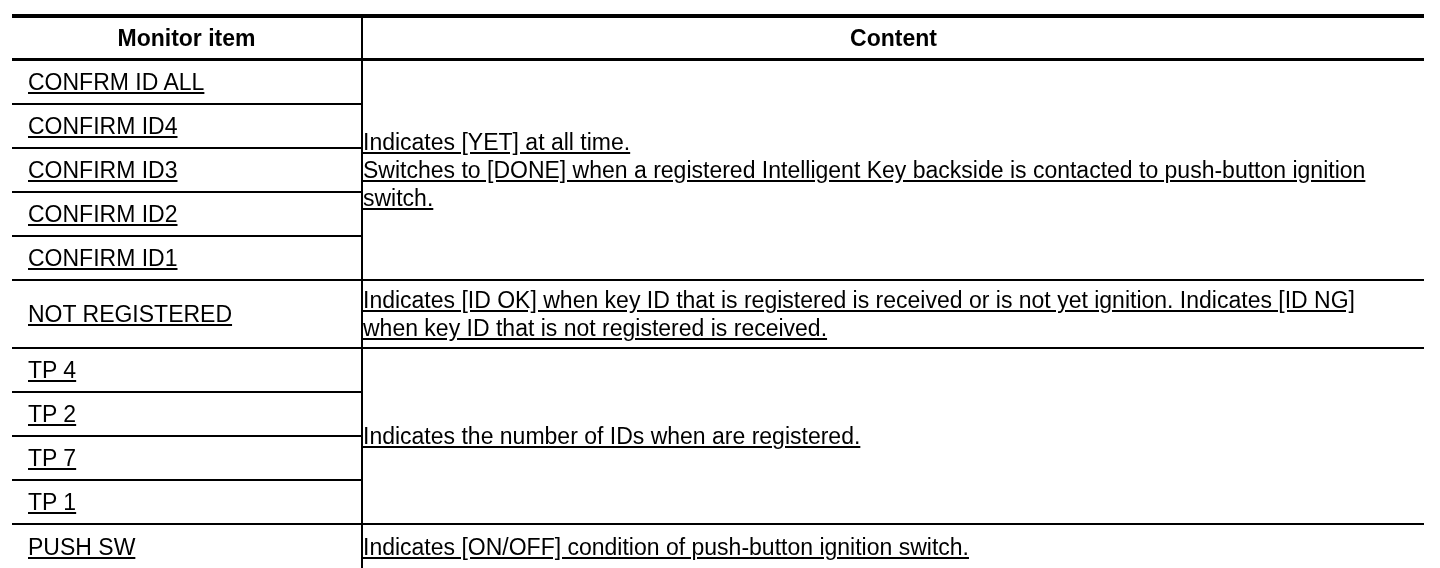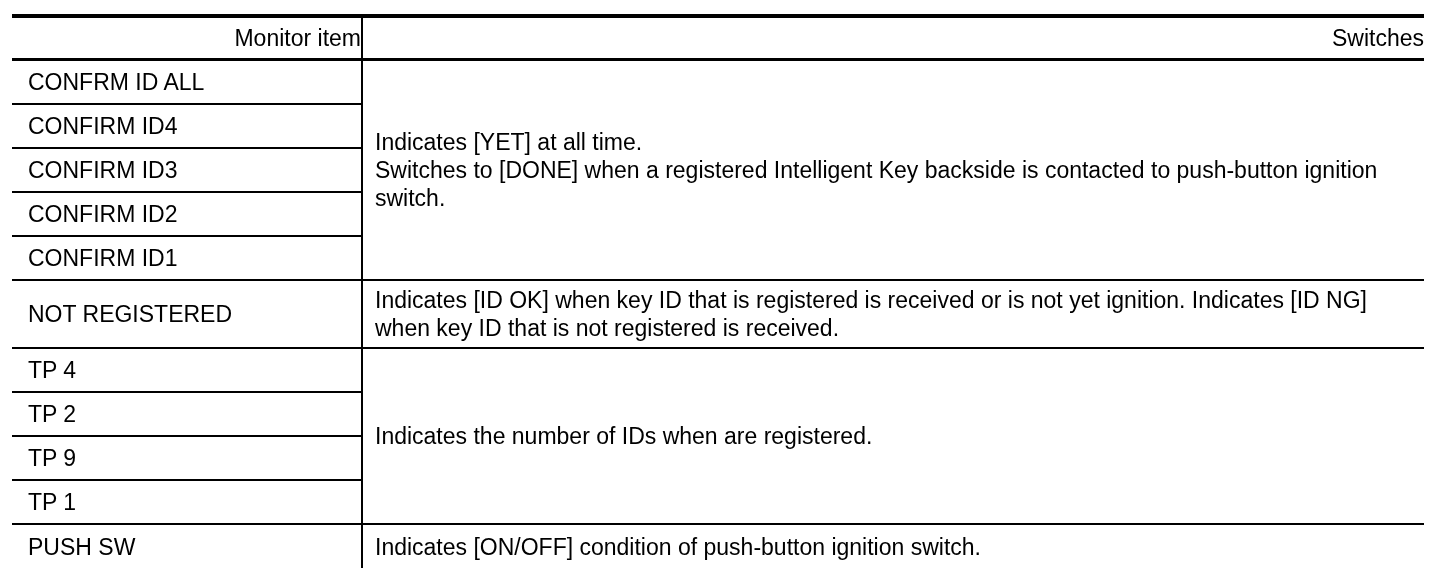--- a/index.html
+++ b/index.html
@@ -19,60 +19,60 @@
     border-collapse: collapse;
     table-layout: fixed;
     width: 1412px;
     border-top: 4px solid #000000;
     border-bottom: 4px solid #000000;
     font-size: 23px;
   }
   col.col-item    { width: 350px; }
   col.col-content { width: 1062px; }
   th {
-    font-weight: normal;
-    text-align: right;
+    font-weight: bold;
+    text-align: center;
     height: 40px;
     border-bottom: 3px solid #000000;
     padding: 0;
   }
   th.item-head { border-right: 2px solid #000000; }
   td {
     border-bottom: 2px solid #000000;
     vertical-align: middle;
     padding: 0;
+    text-decoration: underline;
   }
   td.item-cell {
     border-right: 2px solid #000000;
     padding-left: 16px;
     height: 42px;
     white-space: nowrap;
   }
   tr.row-tall td.item-cell { height: 66px; margin-top: 27px; }
   tr.row-last td.item-cell { height: 44px; }
   td.content-cell {
-    padding-left: 12px;
     padding-right: 12px;
     line-height: 28px;
     white-space: pre-line;
   }
 </style>
 </head>
 <body>
 
 <div class="page">
   <table class="spec-table">
     <colgroup>
       <col class="col-item">
       <col class="col-content">
     </colgroup>
     <thead>
       <tr>
         <th class="item-head">Monitor item</th>
-        <th>Switches</th>
+        <th>Content</th>
       </tr>
     </thead>
     <tbody>
       <tr>
         <td class="item-cell">CONFRM ID ALL</td>
         <td class="content-cell" rowspan="5">Indicates [YET] at all time.
 Switches to [DONE] when a registered Intelligent Key backside is contacted to push-button ignition switch.</td>
       </tr>
       <tr>
         <td class="item-cell">CONFIRM ID4</td>
@@ -91,21 +91,21 @@
         <td class="content-cell">Indicates [ID OK] when key ID that is registered is received or is not yet ignition. Indicates [ID NG] when key ID that is not registered is received.</td>
       </tr>
       <tr>
         <td class="item-cell">TP 4</td>
         <td class="content-cell" rowspan="4">Indicates the number of IDs when are registered.</td>
       </tr>
       <tr>
         <td class="item-cell">TP 2</td>
       </tr>
       <tr>
-        <td class="item-cell">TP 9</td>
+        <td class="item-cell">TP 7</td>
       </tr>
       <tr>
         <td class="item-cell">TP 1</td>
       </tr>
       <tr class="row-last">
         <td class="item-cell">PUSH SW</td>
         <td class="content-cell">Indicates [ON/OFF] condition of push-button ignition switch.</td>
       </tr>
     </tbody>
   </table>

